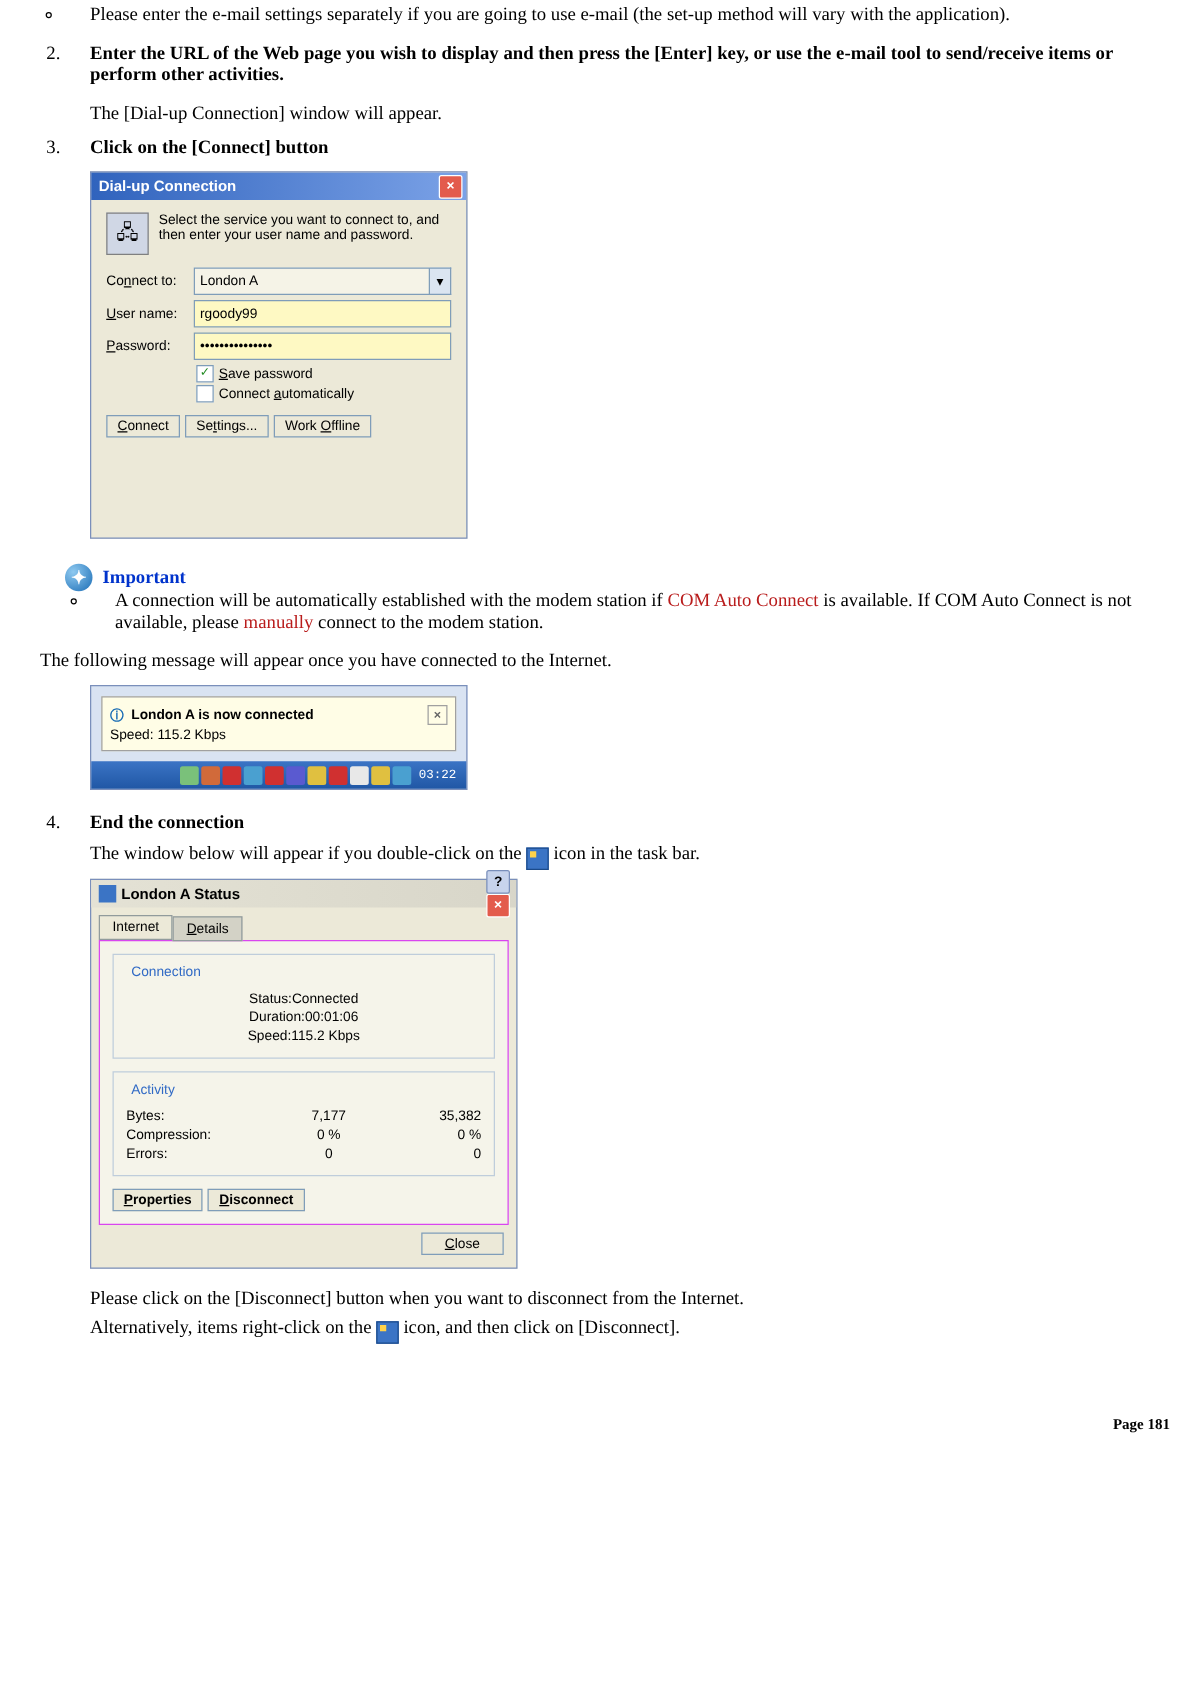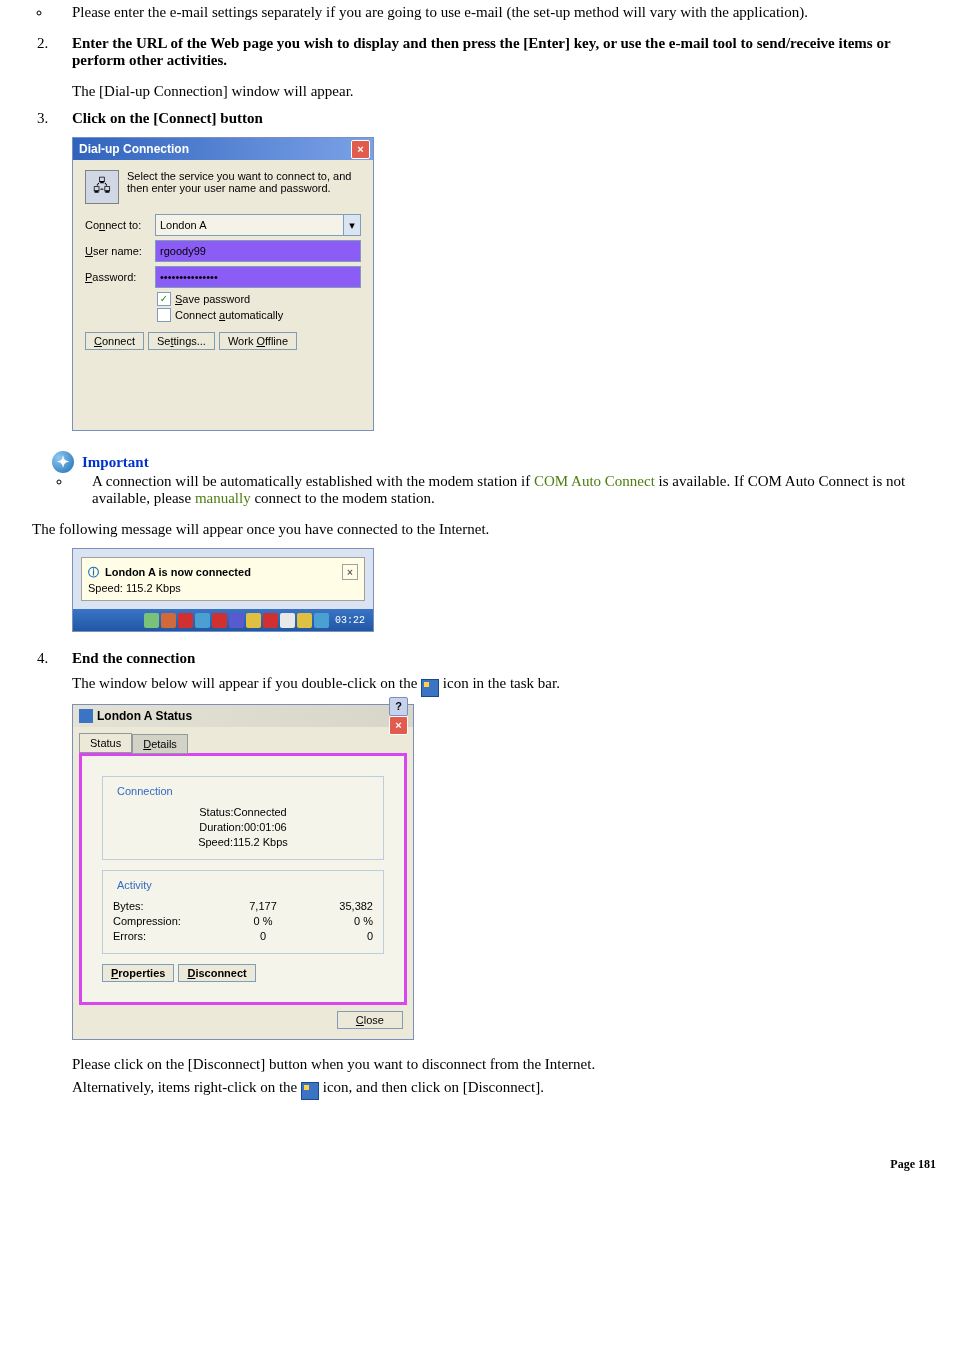--- a/index.html
+++ b/index.html
@@ -9,21 +9,21 @@
     margin: 0;
     padding: 4px 12px 20px 12px;
     width: 930px;
   }
   ol.main { margin: 0; padding-left: 40px; }
   ol.main > li { margin-bottom: 10px; padding-left: 20px; }
   ul.sub { list-style-type: circle; margin: 0 0 14px 0; padding-left: 40px; }
   ul.sub > li { padding-left: 20px; margin-bottom: 6px; }
   .bold { font-weight: bold; }
   .indent { margin-left: 60px; margin-top:6px; margin-bottom:10px;}
-  .link { color: #4d7c0f; }
+  .link { color: #b91c1c; }
   .outer-indent { margin-left: 20px; margin-top:4px; margin-bottom:10px;}
 
   
   .win-dialog {
     width: 300px;
     border: 1px solid #7a8fbb;
     background: #ece9d8;
     font-family: Tahoma, Arial, sans-serif;
     font-size: 11px;
     color: #000;
@@ -60,21 +60,21 @@
     display:inline-flex; align-items:center; justify-content:center;
     border-radius:2px;
     margin-right:2px;
     font-size:11px;
   }
   .dlg-body { padding: 10px 12px; }
   .intro { display:flex; gap:8px; margin-bottom:10px; }
   .intro-icon { width:32px; height:32px; background:#d0d7e5; border:1px solid #808080; flex-shrink:0; display:flex; align-items:center; justify-content:center; font-size:16px;}
   .frow { display:flex; align-items:center; margin:4px 0;}
   .flabel { width:70px; }
-  .finput { flex:1; border:1px solid #7f9db9; background:#8b5cf6; padding:2px 4px; height:16px; display:flex; align-items:center;}
+  .finput { flex:1; border:1px solid #7f9db9; background:#fef9c3; padding:2px 4px; height:16px; display:flex; align-items:center;}
   .fselect { flex:1; display:flex; }
   .fselect .finput{ flex:1; background:#f5f3e7;}
   .fselect .drop{ width:16px; border:1px solid #7f9db9; border-left:none; background:#dbe5f1; display:flex; align-items:center; justify-content:center;}
   .chk { display:flex; align-items:center; gap:4px; margin-left:72px; margin-top:2px;}
   .chkbox { width:12px; height:12px; border:1px solid #7f9db9; background:#fff; display:inline-flex; align-items:center; justify-content:center; color:#228b22; font-size:10px; line-height:1;}
   .btnrow { display:flex; gap:4px; margin-top:10px;}
   .winbtn { border:1px solid #7f9db9; background:#ece9d8; padding:2px 8px; font-size:11px;}
   .underline-letter { text-decoration: underline; }
 
   .important-wrap { display:flex; align-items:center; gap:8px; margin-left:40px; margin-top:20px;}
@@ -105,21 +105,21 @@
 
   
   .status-dialog {
     width:340px; border:1px solid #7a8fbb; background:#ece9d8;
     font-family: Tahoma, Arial, sans-serif; font-size:11px;
     margin-left:60px; margin-bottom:16px;
   }
   .tabs { display:flex; margin:6px 6px 0 6px; gap:0;}
   .tab { padding:3px 10px; border:1px solid #919b9c; background:#ece9d8; position:relative;}
   .tab.inactive { background:#d3d2c6; top:1px;}
-  .tab-panel { margin:0 6px 6px 6px; border:3px solid #d946ef; padding:20px; background:#f5f4ea;}
+  .tab-panel { margin:0 6px 6px 6px; border:1px solid #d946ef; padding:10px; background:#f5f4ea;}
   .fieldset { border:1px solid #bfcddb; padding:8px 10px; margin-bottom:10px;}
   .legend { color:#316ac5; margin:-14px 0 6px 0; background:#f5f4ea; display:inline-block; padding:0 4px; font-size:11px;}
   .statrow { display:flex; justify-content:center; margin:3px 0;}
   .act-header { display:flex; margin:3px 0;}
   .act-c1{width:120px;} .act-c2{flex:1; display:flex; align-items:center; justify-content:center; gap:4px;} .act-c3{width:80px; text-align:right;}
   .act-row { display:flex; margin:3px 0;}
   .act-row .ac1{width:120px;} .act-row .ac2{flex:1; text-align:center;} .act-row .ac3{width:80px; text-align:right;}
   .btnrow2 { display:flex; gap:4px; margin-top:5px;font-weight:bold;}
   .close-row { display:flex; justify-content:flex-end; padding:0 10px 10px 0;}
 
@@ -245,21 +245,21 @@
     <span style="display:flex;align-items:center;gap:4px;">
       <span style="width:14px;height:14px;background:#3b74c5;display:inline-block;"></span>
       <span>London A Status</span>
     </span>
     <span>
       <span class="help-q">?</span>
       <span class="close-x">×</span>
     </span>
   </div>
   <div class="tabs">
-    <div class="tab">Status</div>
+    <div class="tab">Internet</div>
     <div class="tab inactive"><span class="underline-letter">D</span>etails</div>
   </div>
   <div class="tab-panel">
     <div class="fieldset">
       <div class="legend">Connection</div>
       <div class="statrow">
           <span>Status:</span>
           <span>Connected</span>
         </div>
       <div class="statrow">

